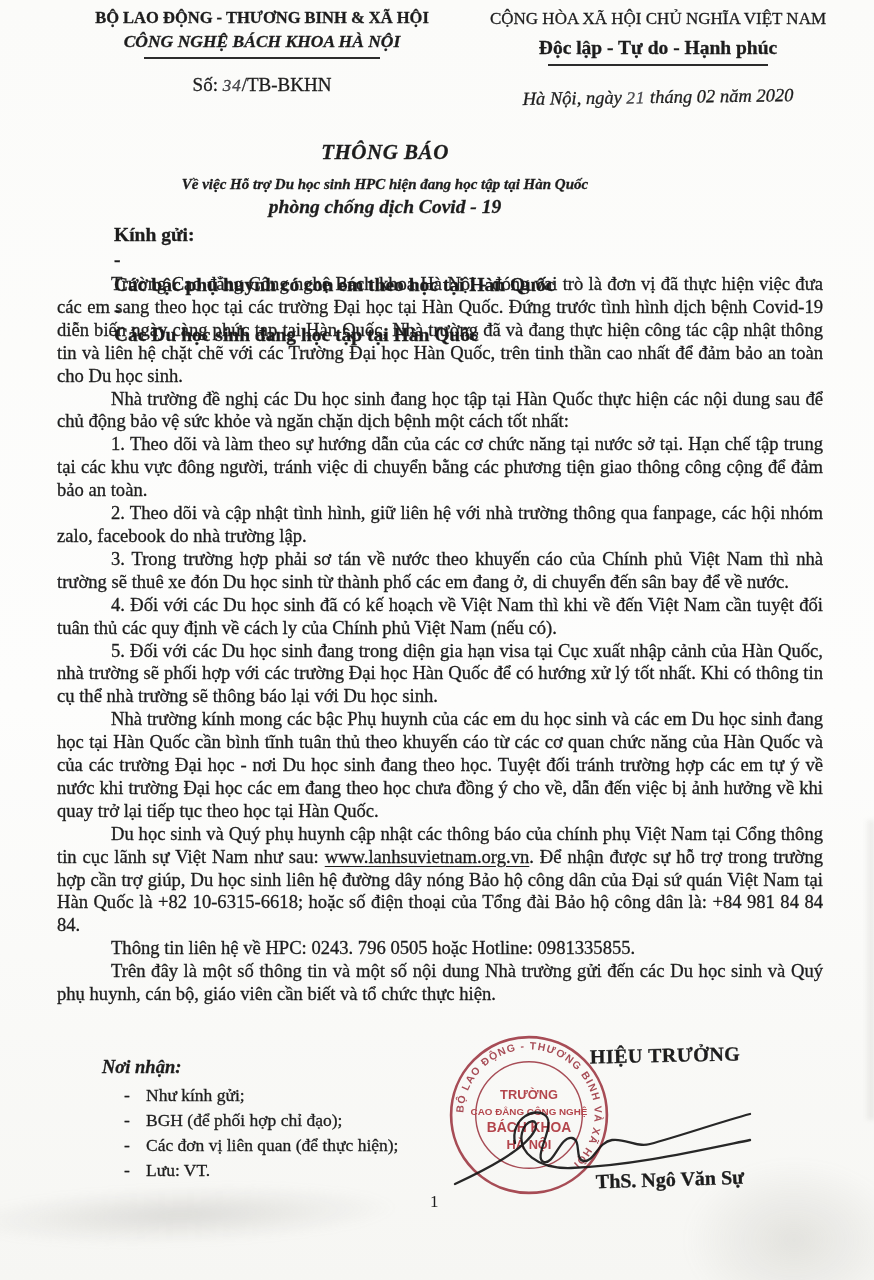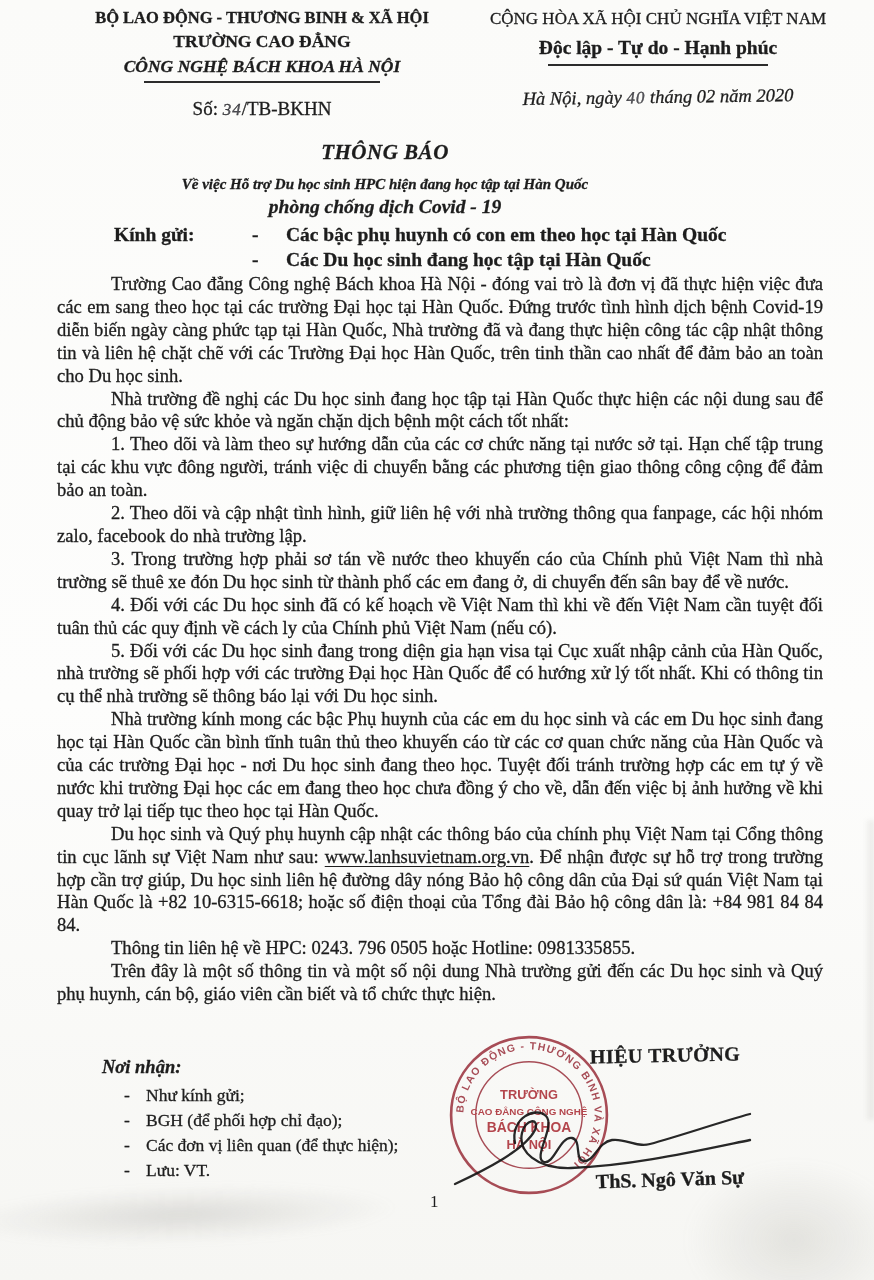--- a/index.html
+++ b/index.html
@@ -27,21 +27,21 @@
   .hdr-right .l1{font-size:17px;font-weight:normal;}
   .hdr-right .l2{font-size:19.5px;font-weight:bold;margin-top:4px;}
   .date-line{margin-top:19px;font-size:18.5px;font-style:italic;transform:rotate(-0.8deg);}
 
   
   .titleblock{position:absolute;left:0;top:140px;width:770px;text-align:center;font-weight:bold;font-style:italic;}
   .titleblock .h{font-size:21px;letter-spacing:0.5px;}
   .titleblock .s1{font-size:15px;margin-top:11px;}
   .titleblock .s2{font-size:19.5px;margin-top:3px;}
   .kg{position:absolute;left:114px;top:222px;font-weight:bold;font-size:19.5px;text-align:left;line-height:25px;}
-  .kg-row{display:flex;}
+  .kg-row{display:flex;flex-direction:column;}
   .kg-label{width:138px;}
   .kg-dash{width:34px;text-align:left;}
   .kg-sp{width:138px;}
 
   
   .doc-body{position:absolute;left:57px;top:273px;width:766px;
     text-align:justify;font-size:18.6px;line-height:22.9px;}
   .doc-body p{margin:0;text-indent:54px;}
   .url{text-decoration:underline;text-underline-offset:3px;}
 
@@ -74,31 +74,30 @@
 <body>
 
 <div class="paper">
 
   <div class="smudge1"></div>
   <div class="corner-shade"></div>
   <div class="edge-shade"></div>
 
   <div class="hdr-left ink">
     <div class="l1">BỘ LAO ĐỘNG - THƯƠNG BINH &amp; XÃ HỘI</div>
-    <div class="l2">TRƯỜNG CAO ĐẲNG</div>
     <div class="l3">CÔNG NGHỆ BÁCH KHOA HÀ NỘI</div>
     <div class="rule rule-l"></div>
     <div class="so-line"><span>Số: </span><span class="hand">34</span><span>/TB-BKHN</span></div>
   </div>
 
   <div class="hdr-right ink">
     <div class="l1">CỘNG HÒA XÃ HỘI CHỦ NGHĨA VIỆT NAM</div>
     <div class="l2">Độc lập - Tự do - Hạnh phúc</div>
     <div class="rule rule-r"></div>
-    <div class="date-line"><span>Hà Nội, ngày </span><span class="hand">40</span><span> tháng 02 năm 2020</span></div>
+    <div class="date-line"><span>Hà Nội, ngày </span><span class="hand">21</span><span> tháng 02 năm 2020</span></div>
   </div>
 
   <div class="titleblock ink">
     <div class="h">THÔNG BÁO</div>
     <div class="s1">Về việc Hỗ trợ Du học sinh HPC hiện đang học tập tại Hàn Quốc</div>
     <div class="s2">phòng chống dịch Covid - 19</div>
   </div>
 
   <div class="kg ink">
     <div class="kg-row">

